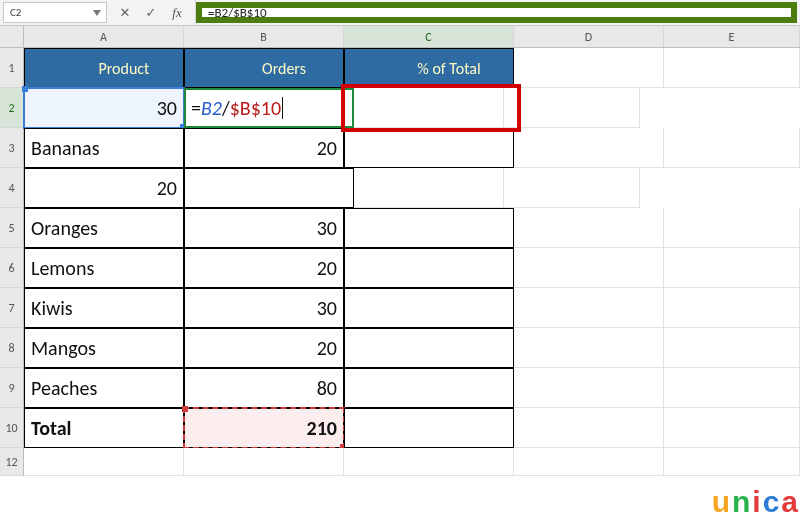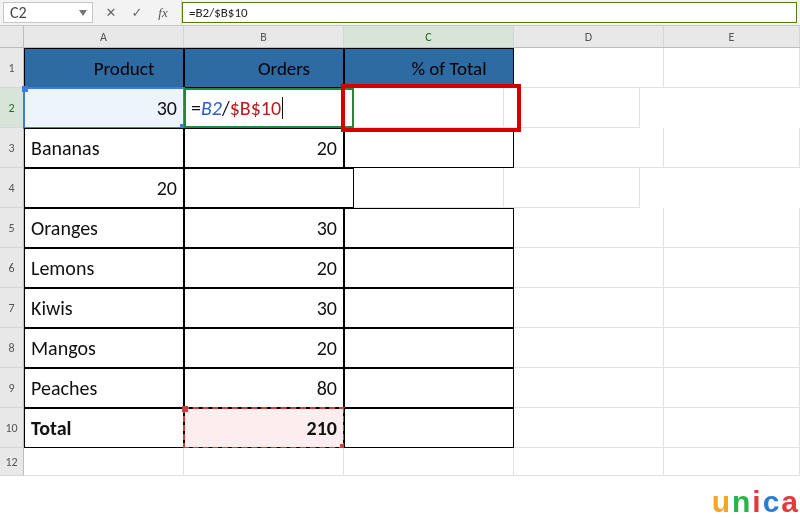--- a/index.html
+++ b/index.html
@@ -15,50 +15,50 @@
 
   
   .formula-row {
     display: flex;
     align-items: stretch;
     height: 26px;
     background: #f3f3f3;
     border-bottom: 1px solid #c7c7c7;
   }
   .name-box {
-    width: 90px;
+    width: 104px;
     background: #fff;
     border: 1px solid #c7c7c7;
     margin: 2px 0 2px 3px;
     display: flex;
     align-items: center;
     justify-content: space-between;
     padding: 0 4px 0 6px;
-    font-size: 16px;
+    font-size: 11px;
     color: #444;
   }
   .name-box .dd {
     width: 10px; height: 10px;
     display:flex;align-items:center;justify-content:center;
   }
   .fx-buttons {
     display: flex;
     align-items: center;
     gap: 10px;
     padding: 0 10px;
     border-right: 1px solid #d6d6d6;
     color: #666;
     font-size: 13px;
   }
   .fx-buttons .btn { width:16px; text-align:center; }
   .fx-label { font-style: italic; font-family: "Times New Roman", serif; color:#555; }
   .formula-input {
     flex: 1;
     background: #fff;
-    border: 1px solid #4d7c0f;
+    border: 6px solid #4d7c0f;
     margin: 2px 3px 2px 0;
     padding: 0 6px;
     display: flex;
     align-items: center;
     font-size: 13px;
     color: #222;
   }
 
   
   .sheet {
@@ -116,23 +116,23 @@
   }
   .row.thin .cell { font-size:14px; }
 
   
   .tbl { border:1px solid #000 !important; }
   .tbl-r { border-right:1px solid #000 !important; }
   .tbl-b { border-bottom:1px solid #000 !important; }
 
   .hdr {
     background:#2e6ba3;
-    color:#000000;
+    color:#fef9c3;
     justify-content:center;
-    font-size:19px;
+    font-size:16px;
     padding-left:46px;
   }
   .num { justify-content:flex-end; }
   .bold { font-weight:700; }
 
   
   .ref-blue {
     outline:2px solid #3b7dd8;
     outline-offset:-1px;
     background:#eef4fc;

